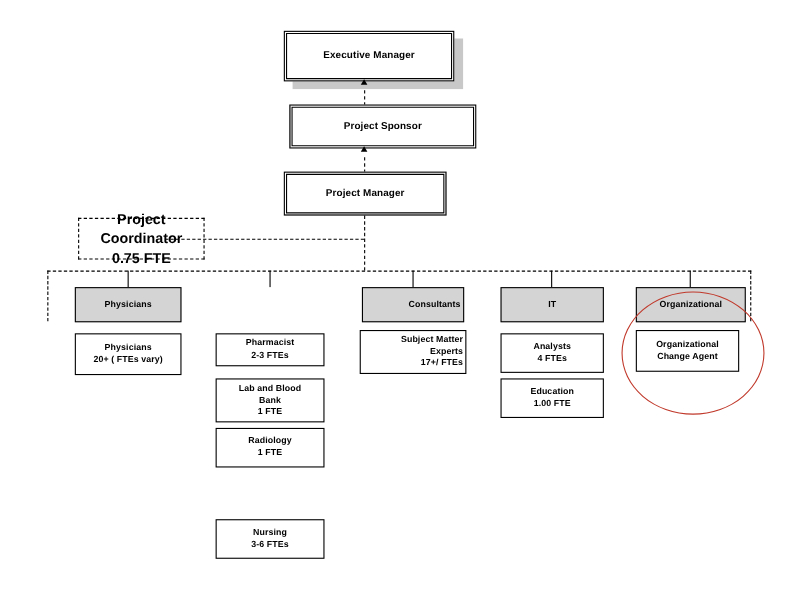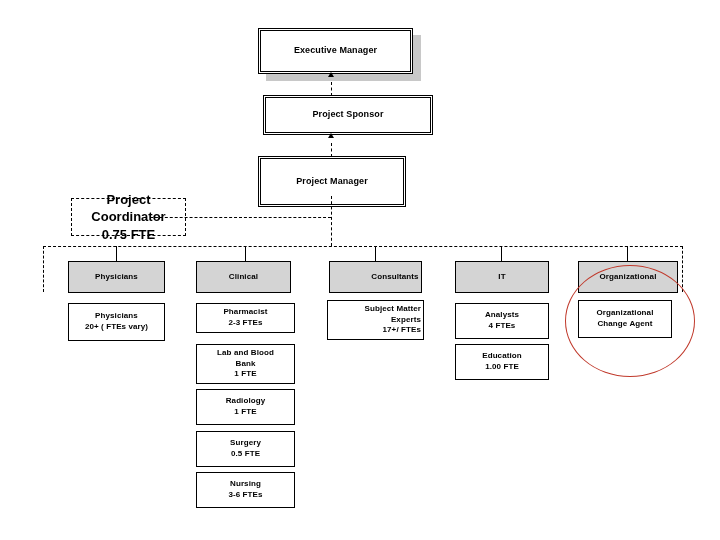--- a/index.html
+++ b/index.html
@@ -133,21 +133,21 @@
 
   <div class="box top-box" style="left:263px; top:95px; width:170px; height:40px;">
     <div class="lines">
       <div>Project Sponsor</div>
     </div>
   </div>
 
   <div class="v-dash" style="left:331px; top:143px; height:14px;"></div>
   <div class="arrow-up" style="left:328px; top:133px;"></div>
 
-  <div class="box top-box" style="left:258px; top:156px; width:148px; height:51px;">
+  <div class="box top-box" style="left:258px; top:156px; width:148px; height:40px;">
     <div class="lines">
       <div>Project Manager</div>
     </div>
   </div>
 
   <div class="v-dash" style="left:331px; top:196px; height:50px;"></div>
 
   <div class="dashed-box" style="left:71px; top:198px; width:115px; height:38px;">
     <div class="lines">
       <div>Project Coordinator</div>
@@ -173,50 +173,39 @@
       <div>Physicians</div>
     </div>
   </div>
   <div class="box" style="left:68px; top:303px; width:97px; height:38px;">
     <div class="lines">
       <div>Physicians</div>
       <div>20+  ( FTEs vary)</div>
     </div>
   </div>
 
-  <div class="box hdr" style="left:196px; top:261px; width:95px; height:32px;">
-    <div class="lines">
-      <div>Clinical</div>
-    </div>
-  </div>
   <div class="box" style="left:196px; top:303px; width:99px; height:30px;">
     <div class="lines">
       <div>Pharmacist</div>
       <div>2-3 FTEs</div>
     </div>
   </div>
   <div class="box" style="left:196px; top:344px; width:99px; height:40px;">
     <div class="lines">
       <div>Lab and Blood</div>
       <div>Bank</div>
       <div>1 FTE</div>
     </div>
   </div>
   <div class="box" style="left:196px; top:389px; width:99px; height:36px;">
     <div class="lines">
       <div>Radiology</div>
       <div>1 FTE</div>
     </div>
   </div>
-  <div class="box" style="left:196px; top:431px; width:99px; height:36px;">
-    <div class="lines">
-      <div>Surgery</div>
-      <div>0.5 FTE</div>
-    </div>
-  </div>
   <div class="box" style="left:196px; top:472px; width:99px; height:36px;">
     <div class="lines">
       <div>Nursing</div>
       <div>3-6 FTEs</div>
     </div>
   </div>
 
   <div class="box hdr" style="left:329px; top:261px; width:93px; height:32px;padding-left:39px;">
     <div class="lines">
       <div>Consultants</div>

